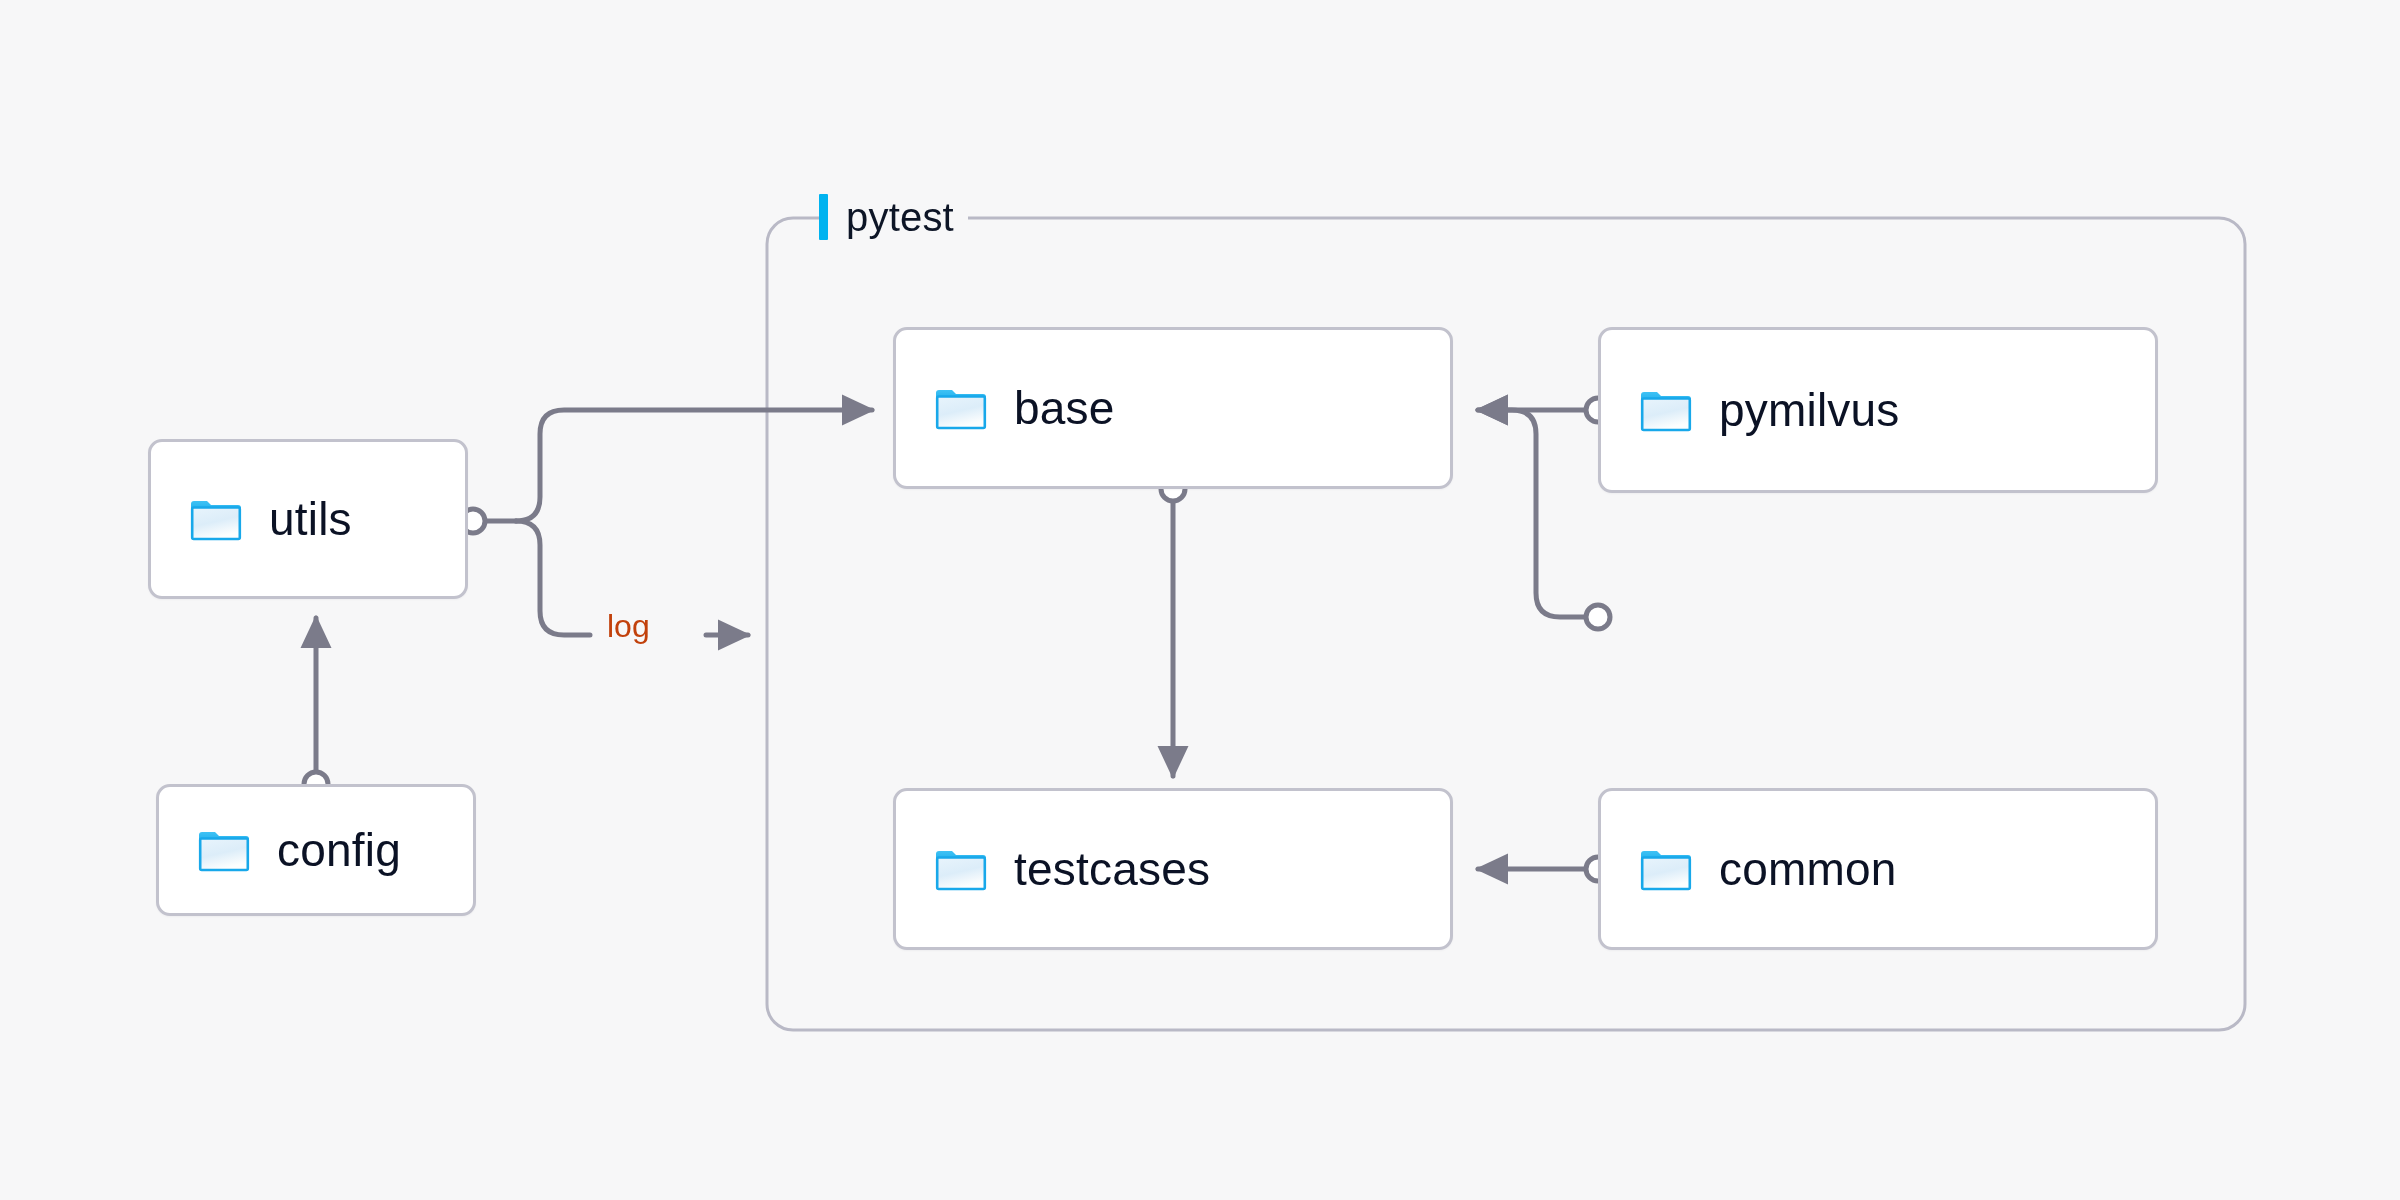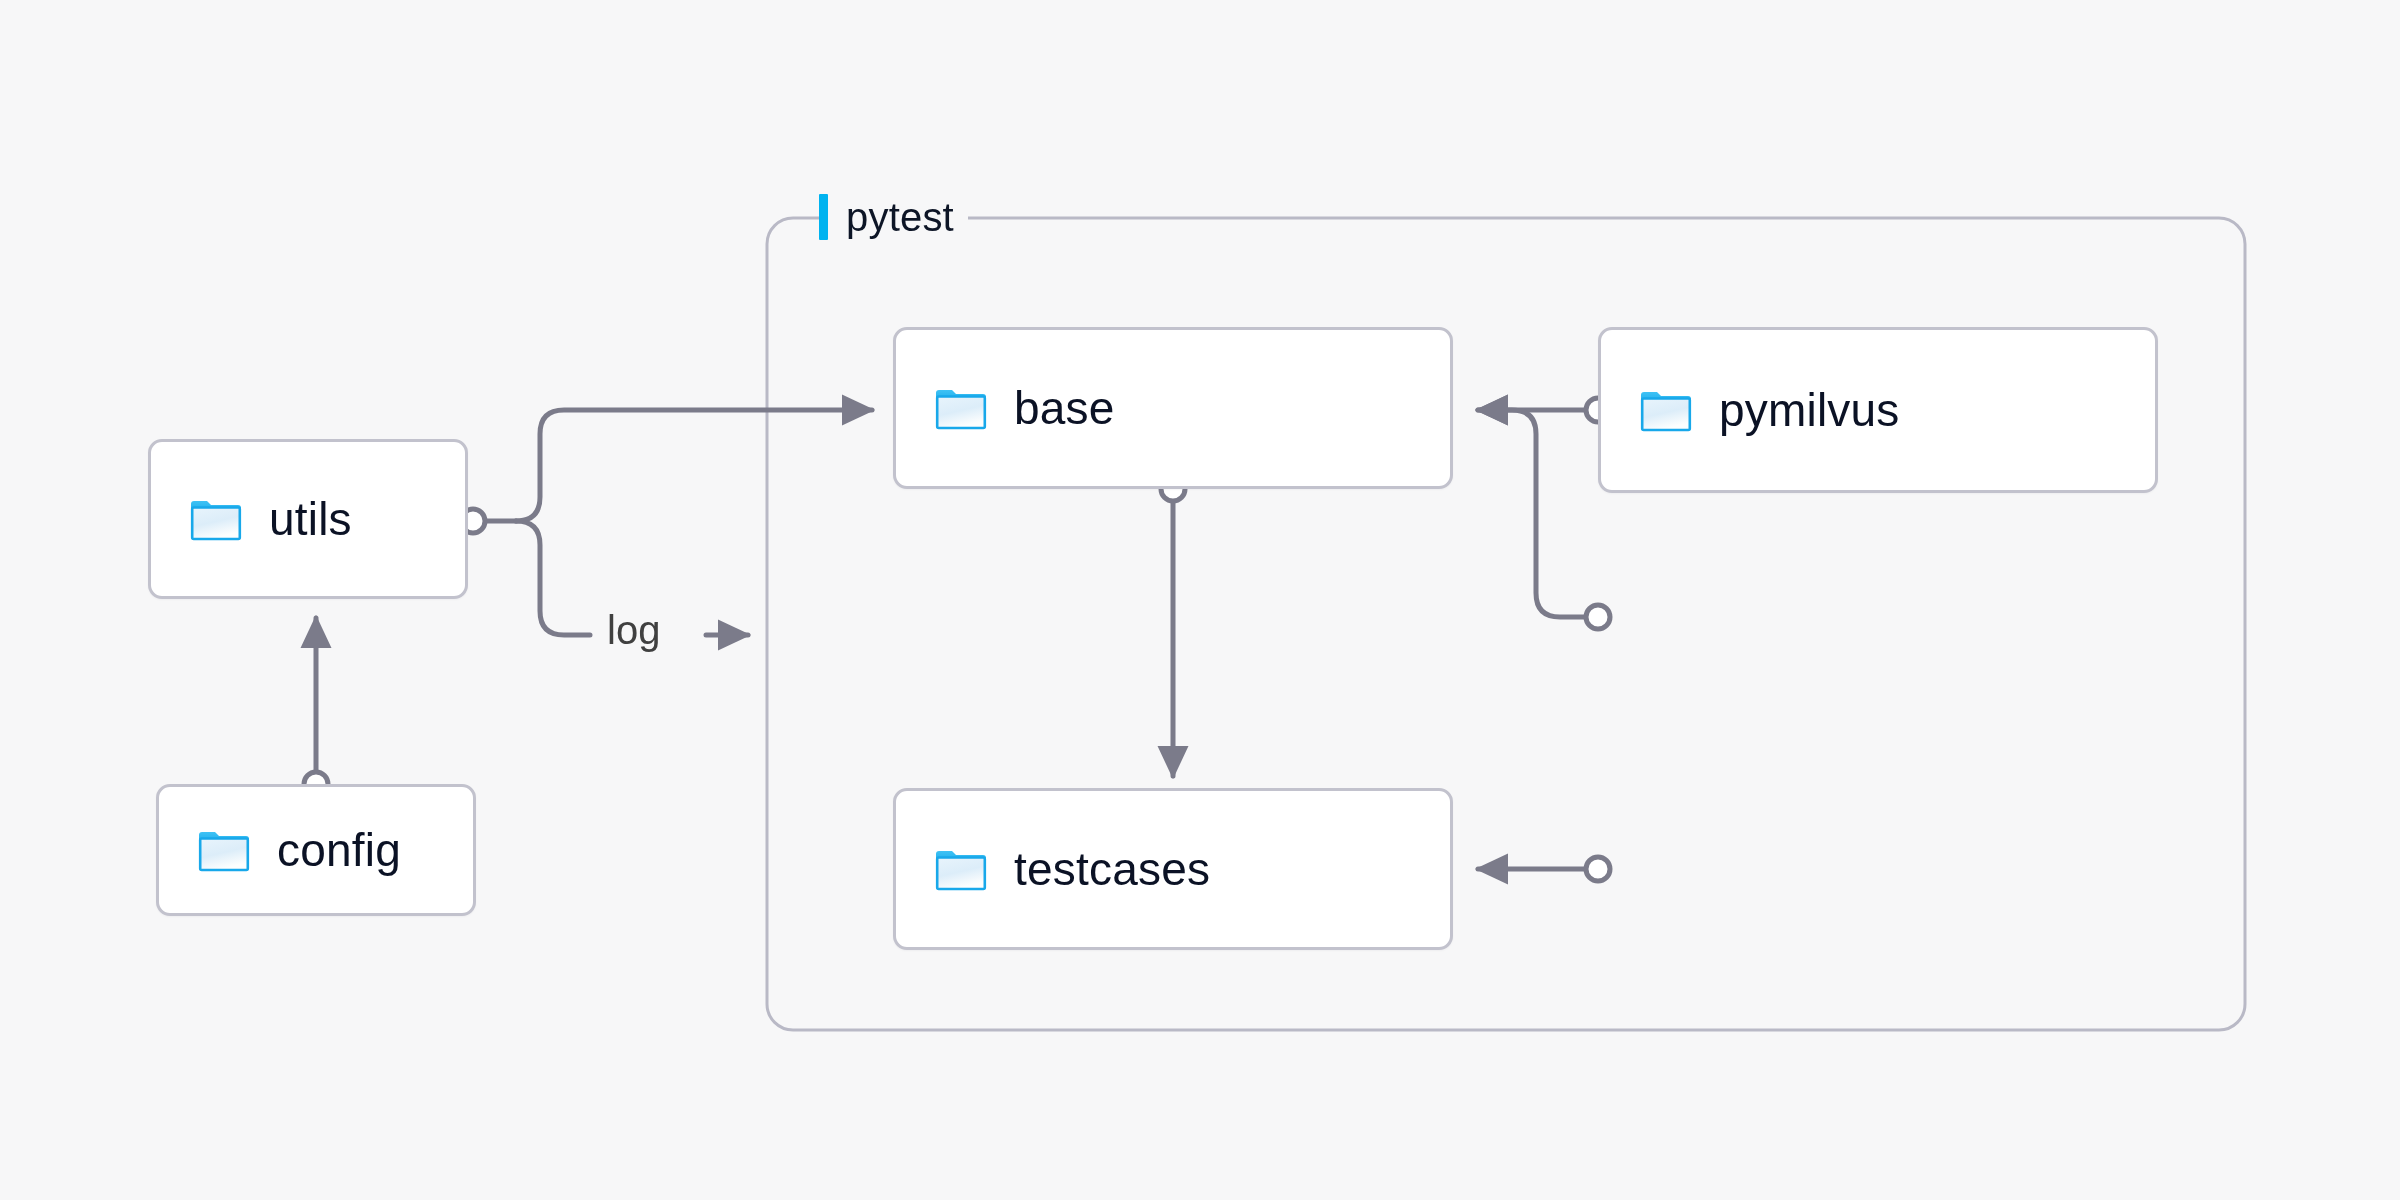--- a/index.html
+++ b/index.html
@@ -88,22 +88,22 @@
   
   .folder-icon {
     width: 54px;
     height: 46px;
     flex: 0 0 auto;
     display: block;
   }
   
   .edge-label {
     position: absolute;
-    font-size: 40px;
-    color: #404040;
+    font-size: 32px;
+    color: #c2410c;
     white-space: nowrap;
   }
 </style>
 </head>
 <body>
 
 <div id="stage">
 
   <svg id="edges" viewBox="0 0 2400 1200">
     <defs>
@@ -188,16 +188,23 @@
 
   <div class="node" id="node-pymilvus" style="left: 1598px; top: 327px; width: 560px; height: 166px;">
     <svg class="folder-icon" viewBox="0 0 54 46">
       <path d="M2 8 a3 3 0 0 1 3-3 h13 l4 4 h27 a3 3 0 0 1 3 3 v7 H2 Z" fill="url(#folderTab)"></path>
       <rect x="3.2" y="11.5" width="47.6" height="31.5" rx="1.5" fill="url(#folderFace)" stroke="#18a8ea" stroke-width="2.6"></rect>
     </svg>
     <span class="node-label">pymilvus</span>
   </div>
 
 
+  <div class="node" id="node-common" style="left: 1598px; top: 788px; width: 560px; height: 162px;">
+    <svg class="folder-icon" viewBox="0 0 54 46">
+      <path d="M2 8 a3 3 0 0 1 3-3 h13 l4 4 h27 a3 3 0 0 1 3 3 v7 H2 Z" fill="url(#folderTab)"></path>
+      <rect x="3.2" y="11.5" width="47.6" height="31.5" rx="1.5" fill="url(#folderFace)" stroke="#18a8ea" stroke-width="2.6"></rect>
+    </svg>
+    <span class="node-label">common</span>
+  </div>
 
   <div class="edge-label" id="edge-label-log" style="left: 607px; top: 608px;">log</div>
 
 </div>
 
 </body></html>

